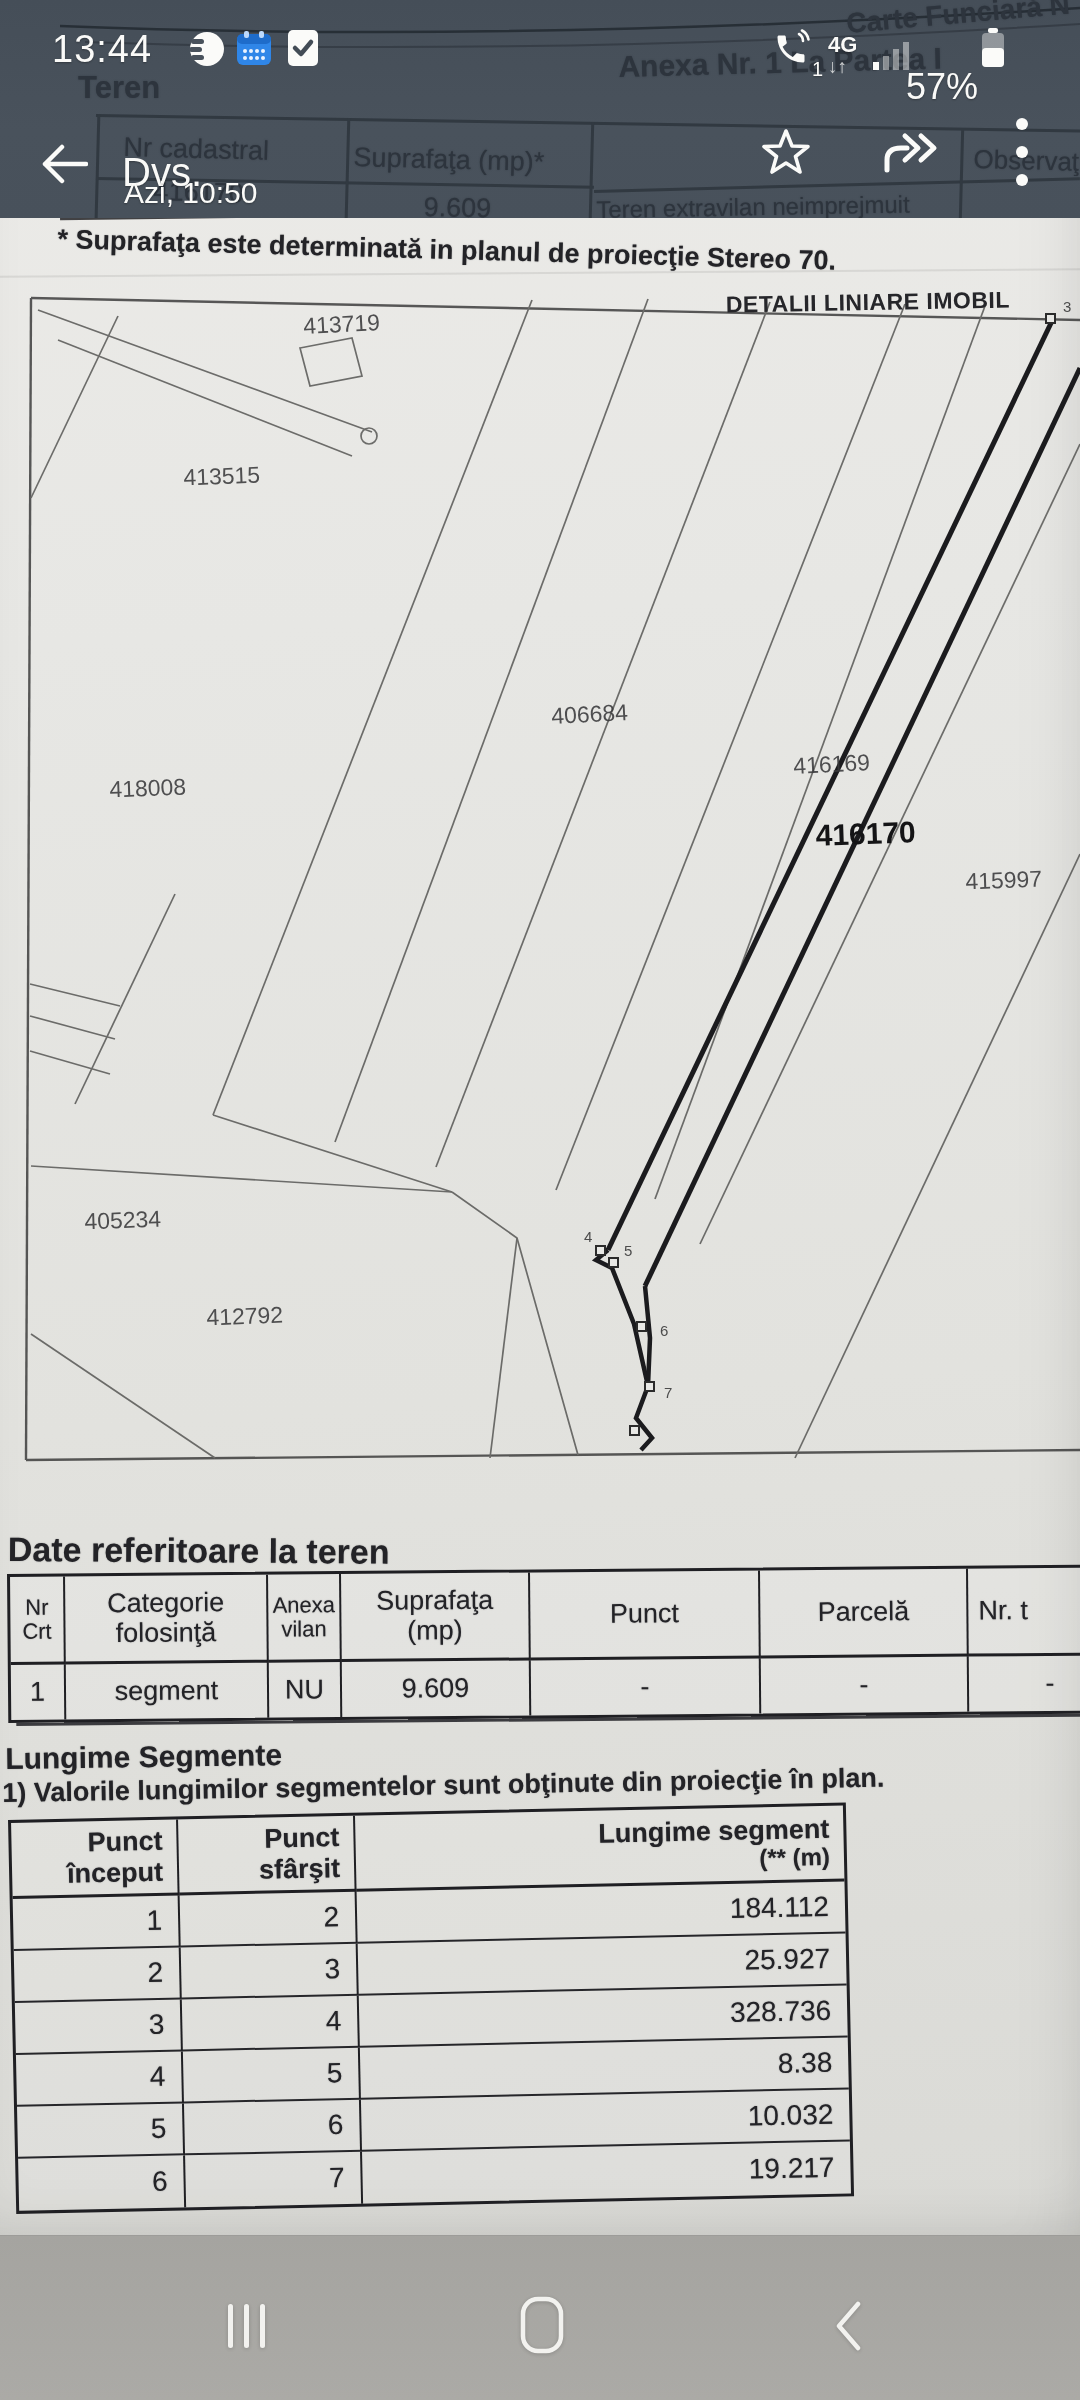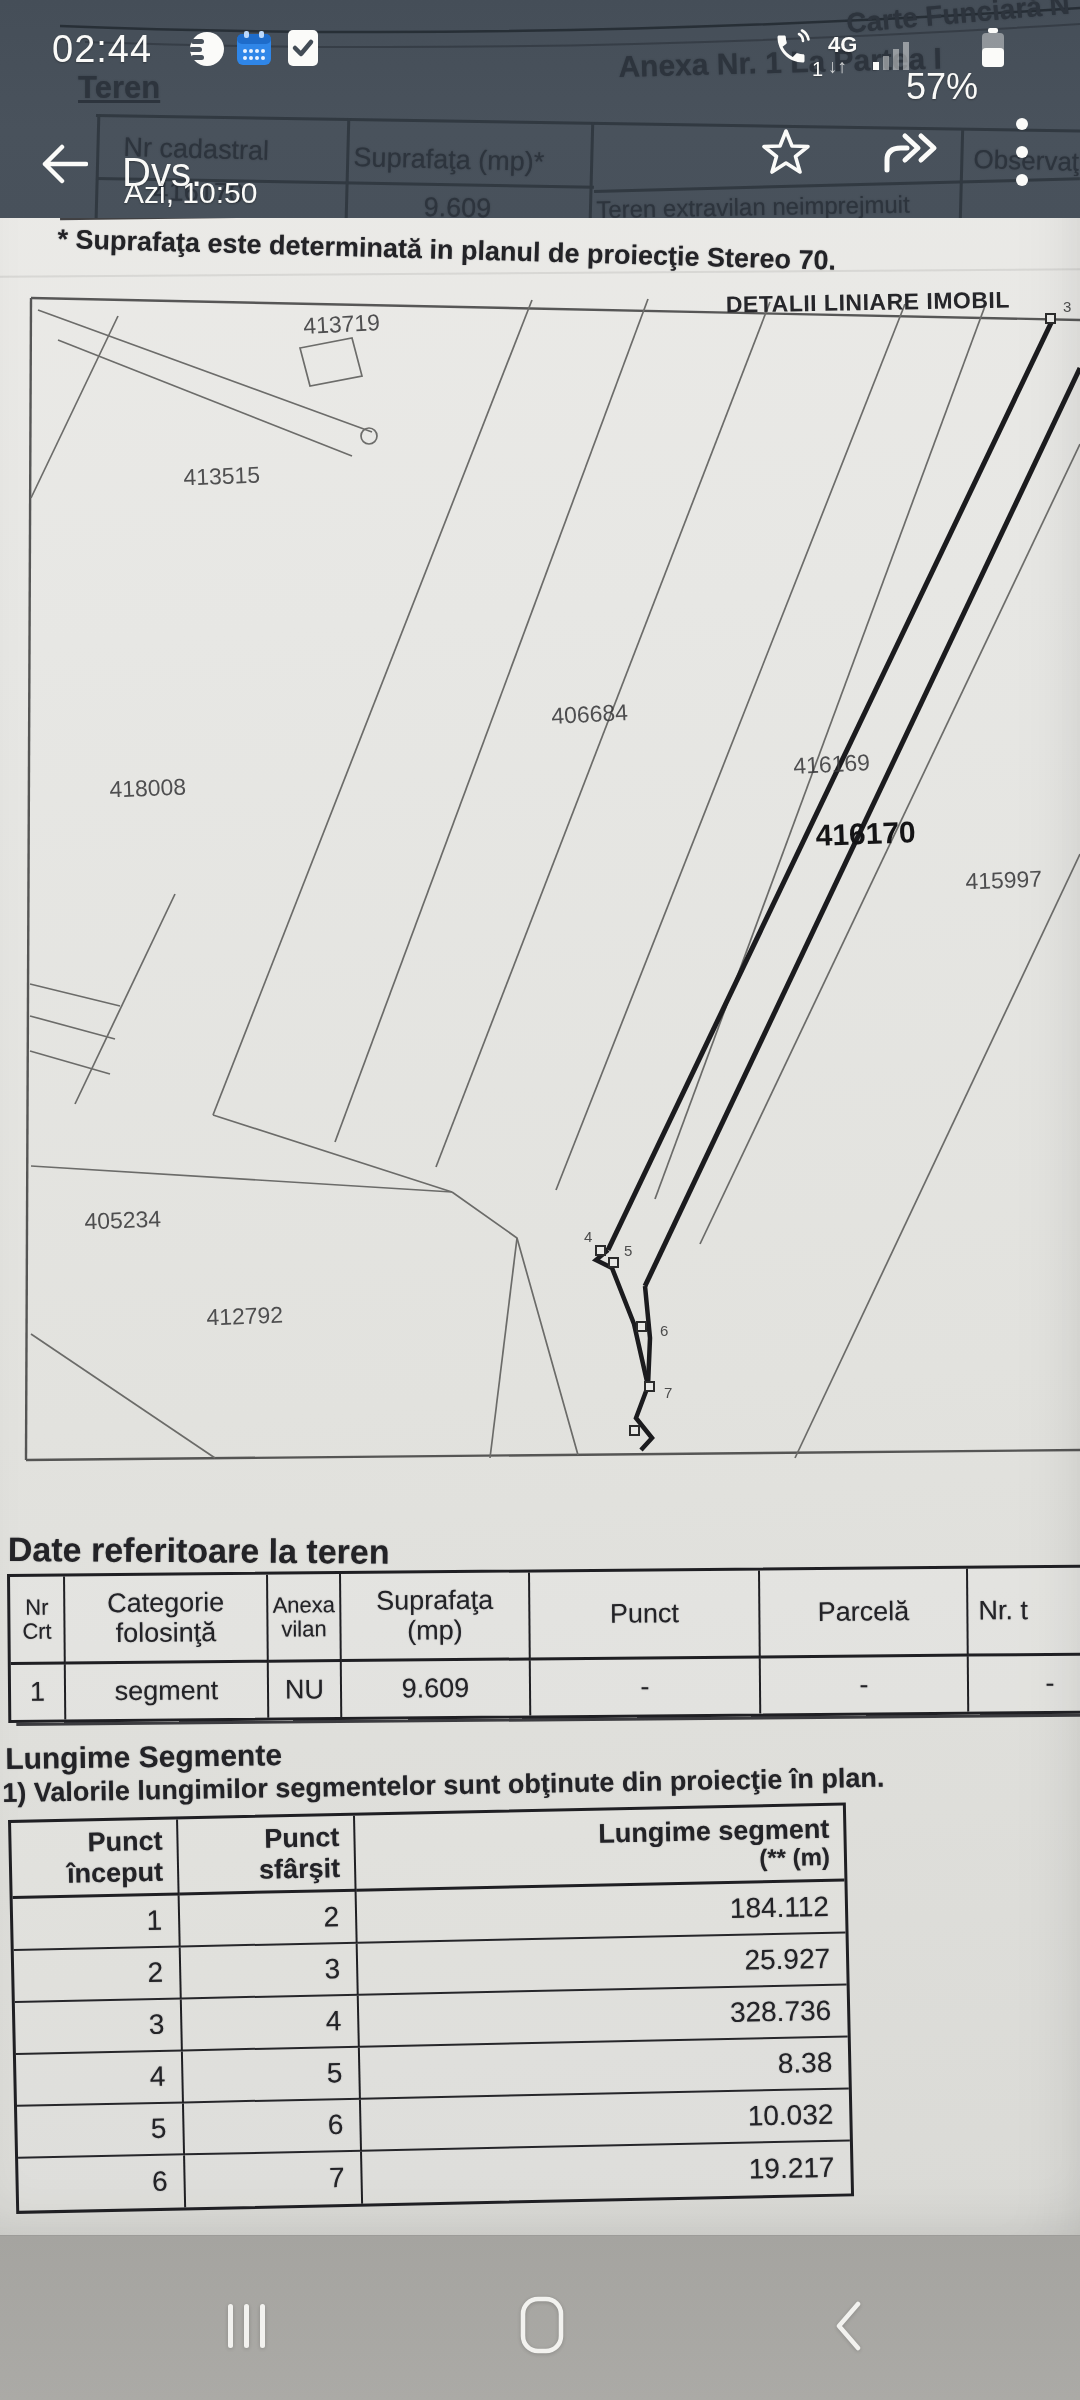--- a/index.html
+++ b/index.html
@@ -264,38 +264,38 @@
 
   <div class="abs overlay">
 
     <svg class="abs" style="left:0;top:0;" width="1080" height="218">
       <path d="M60 26 Q520 44 1080 8" stroke="rgba(30,36,43,.75)" stroke-width="2.5" fill="none"></path>
       <path d="M85 42 Q540 58 1080 24" stroke="rgba(30,36,43,.4)" stroke-width="2" fill="none"></path>
     </svg>
 
     <div class="abs mut" style="left:845px;top:8px;font-size:28px;font-weight:600;transform:rotate(-5deg);transform-origin:left top;">Carte Funciară N</div>
     <div class="abs mut" style="left:618px;top:50px;font-size:30px;font-weight:700;transform:rotate(-1.5deg);transform-origin:left top;">Anexa Nr. 1 La Partea I</div>
-    <div class="abs mut" style="left:78px;top:70px;font-size:31px;font-weight:700;text-decoration:underline;">Teren</div>
+    <div class="abs mut" style="left:78px;top:70px;font-size:31px;font-weight:700;">Teren</div>
 
     <div class="abs mline" style="left:96px;top:114px;width:986px;height:2.5px;transform:rotate(0.9deg);transform-origin:left top;"></div>
     <div class="abs mline" style="left:96px;top:177px;width:498px;height:2.5px;transform:rotate(1deg);transform-origin:left top;"></div>
     <div class="abs mline" style="left:594px;top:190px;width:486px;height:2.5px;transform:rotate(-1.5deg);transform-origin:left top;"></div>
     <div class="abs mline" style="left:96px;top:114px;width:2.5px;height:104px;transform:rotate(1.5deg);"></div>
     <div class="abs mline" style="left:346px;top:118px;width:2.5px;height:100px;transform:rotate(1.5deg);"></div>
     <div class="abs mline" style="left:590px;top:122px;width:2.5px;height:96px;transform:rotate(1.5deg);"></div>
     <div class="abs mline" style="left:960px;top:130px;width:2.5px;height:88px;transform:rotate(1.5deg);"></div>
 
     <div class="abs mut" style="left:124px;top:132px;font-size:27px;transform:rotate(1.5deg);transform-origin:left top;">Nr cadastral</div>
     <div class="abs mut" style="left:354px;top:142px;font-size:27px;transform:rotate(1.5deg);transform-origin:left top;">Suprafaţa (mp)*</div>
     <div class="abs mut" style="left:974px;top:144px;font-size:26px;width:106px;overflow:hidden;transform:rotate(1.5deg);transform-origin:left top;">Observaţii</div>
     <div class="abs mut" style="left:154px;top:176px;font-size:27px;transform:rotate(1.5deg);transform-origin:left top;">416170</div>
     <div class="abs mut" style="left:424px;top:192px;font-size:27px;transform:rotate(1deg);transform-origin:left top;">9.609</div>
     <div class="abs mut" style="left:596px;top:196px;font-size:24px;transform:rotate(-1deg);transform-origin:left top;">Teren extravilan neimprejmuit</div>
 
-    <div class="abs white time" style="left: 52px; top: 28px;">02:44</div>
+    <div class="abs white time" style="left: 52px; top: 28px;">13:44</div>
 
     <span class="abs" style="left:188px;top:30px;">
       <svg width="38" height="38">
           <circle cx="19" cy="19" r="17" fill="#fbfbf9"></circle>
         <rect x="3" y="9" width="13" height="5" rx="2.5" fill="#49525c"></rect>
         <rect x="1" y="17" width="13" height="5" rx="2.5" fill="#49525c"></rect>
         <rect x="3" y="25" width="13" height="5" rx="2.5" fill="#49525c"></rect>
         </svg>
     </span>
     <span class="abs" style="left:236px;top:30px;">

